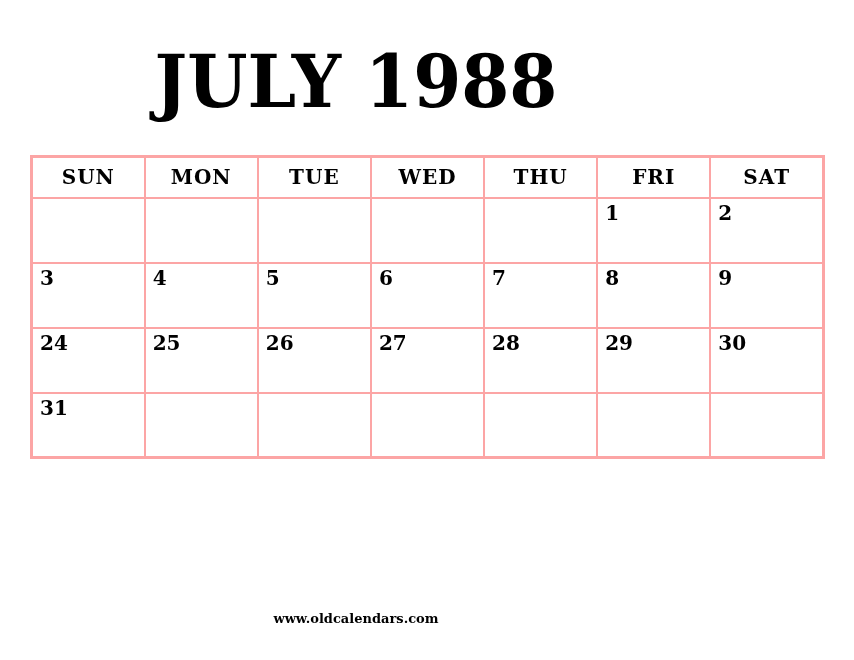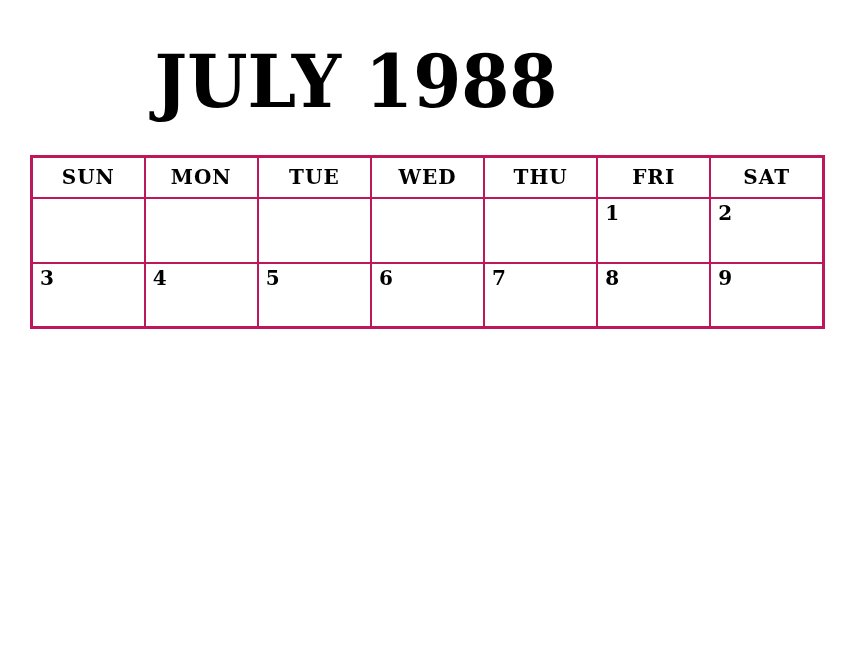--- a/index.html
+++ b/index.html
@@ -28,21 +28,21 @@
   }
 
   table.cal {
     position: absolute;
     left: 30px; top: 155px;
     width: 795px;
     border-collapse: collapse;
     table-layout: fixed;
   }
   table.cal, table.cal th, table.cal td {
-    border: 2px solid #be185d;
+    border: 2px solid #fca5a5;
   }
   table.cal { border-width: 3px; }
 
   table.cal th {
     height: 41px;
     text-align: center;
     vertical-align: middle;
     font-family: "DejaVu Serif", serif;
     font-weight: bold;
     font-size: 20px;
@@ -102,17 +102,36 @@
       </tr>
       <tr>
         <td>3</td>
         <td>4</td>
         <td>5</td>
         <td>6</td>
         <td>7</td>
         <td>8</td>
         <td>9</td>
       </tr>
+      <tr>
+        <td>24</td>
+        <td>25</td>
+        <td>26</td>
+        <td>27</td>
+        <td>28</td>
+        <td>29</td>
+        <td>30</td>
+      </tr>
+      <tr>
+        <td>31</td>
+        <td></td>
+        <td></td>
+        <td></td>
+        <td></td>
+        <td></td>
+        <td></td>
+      </tr>
     </tbody>
   </table>
 
+  <div class="footer">www.oldcalendars.com</div>
 
 </div>
 
 </body></html>

